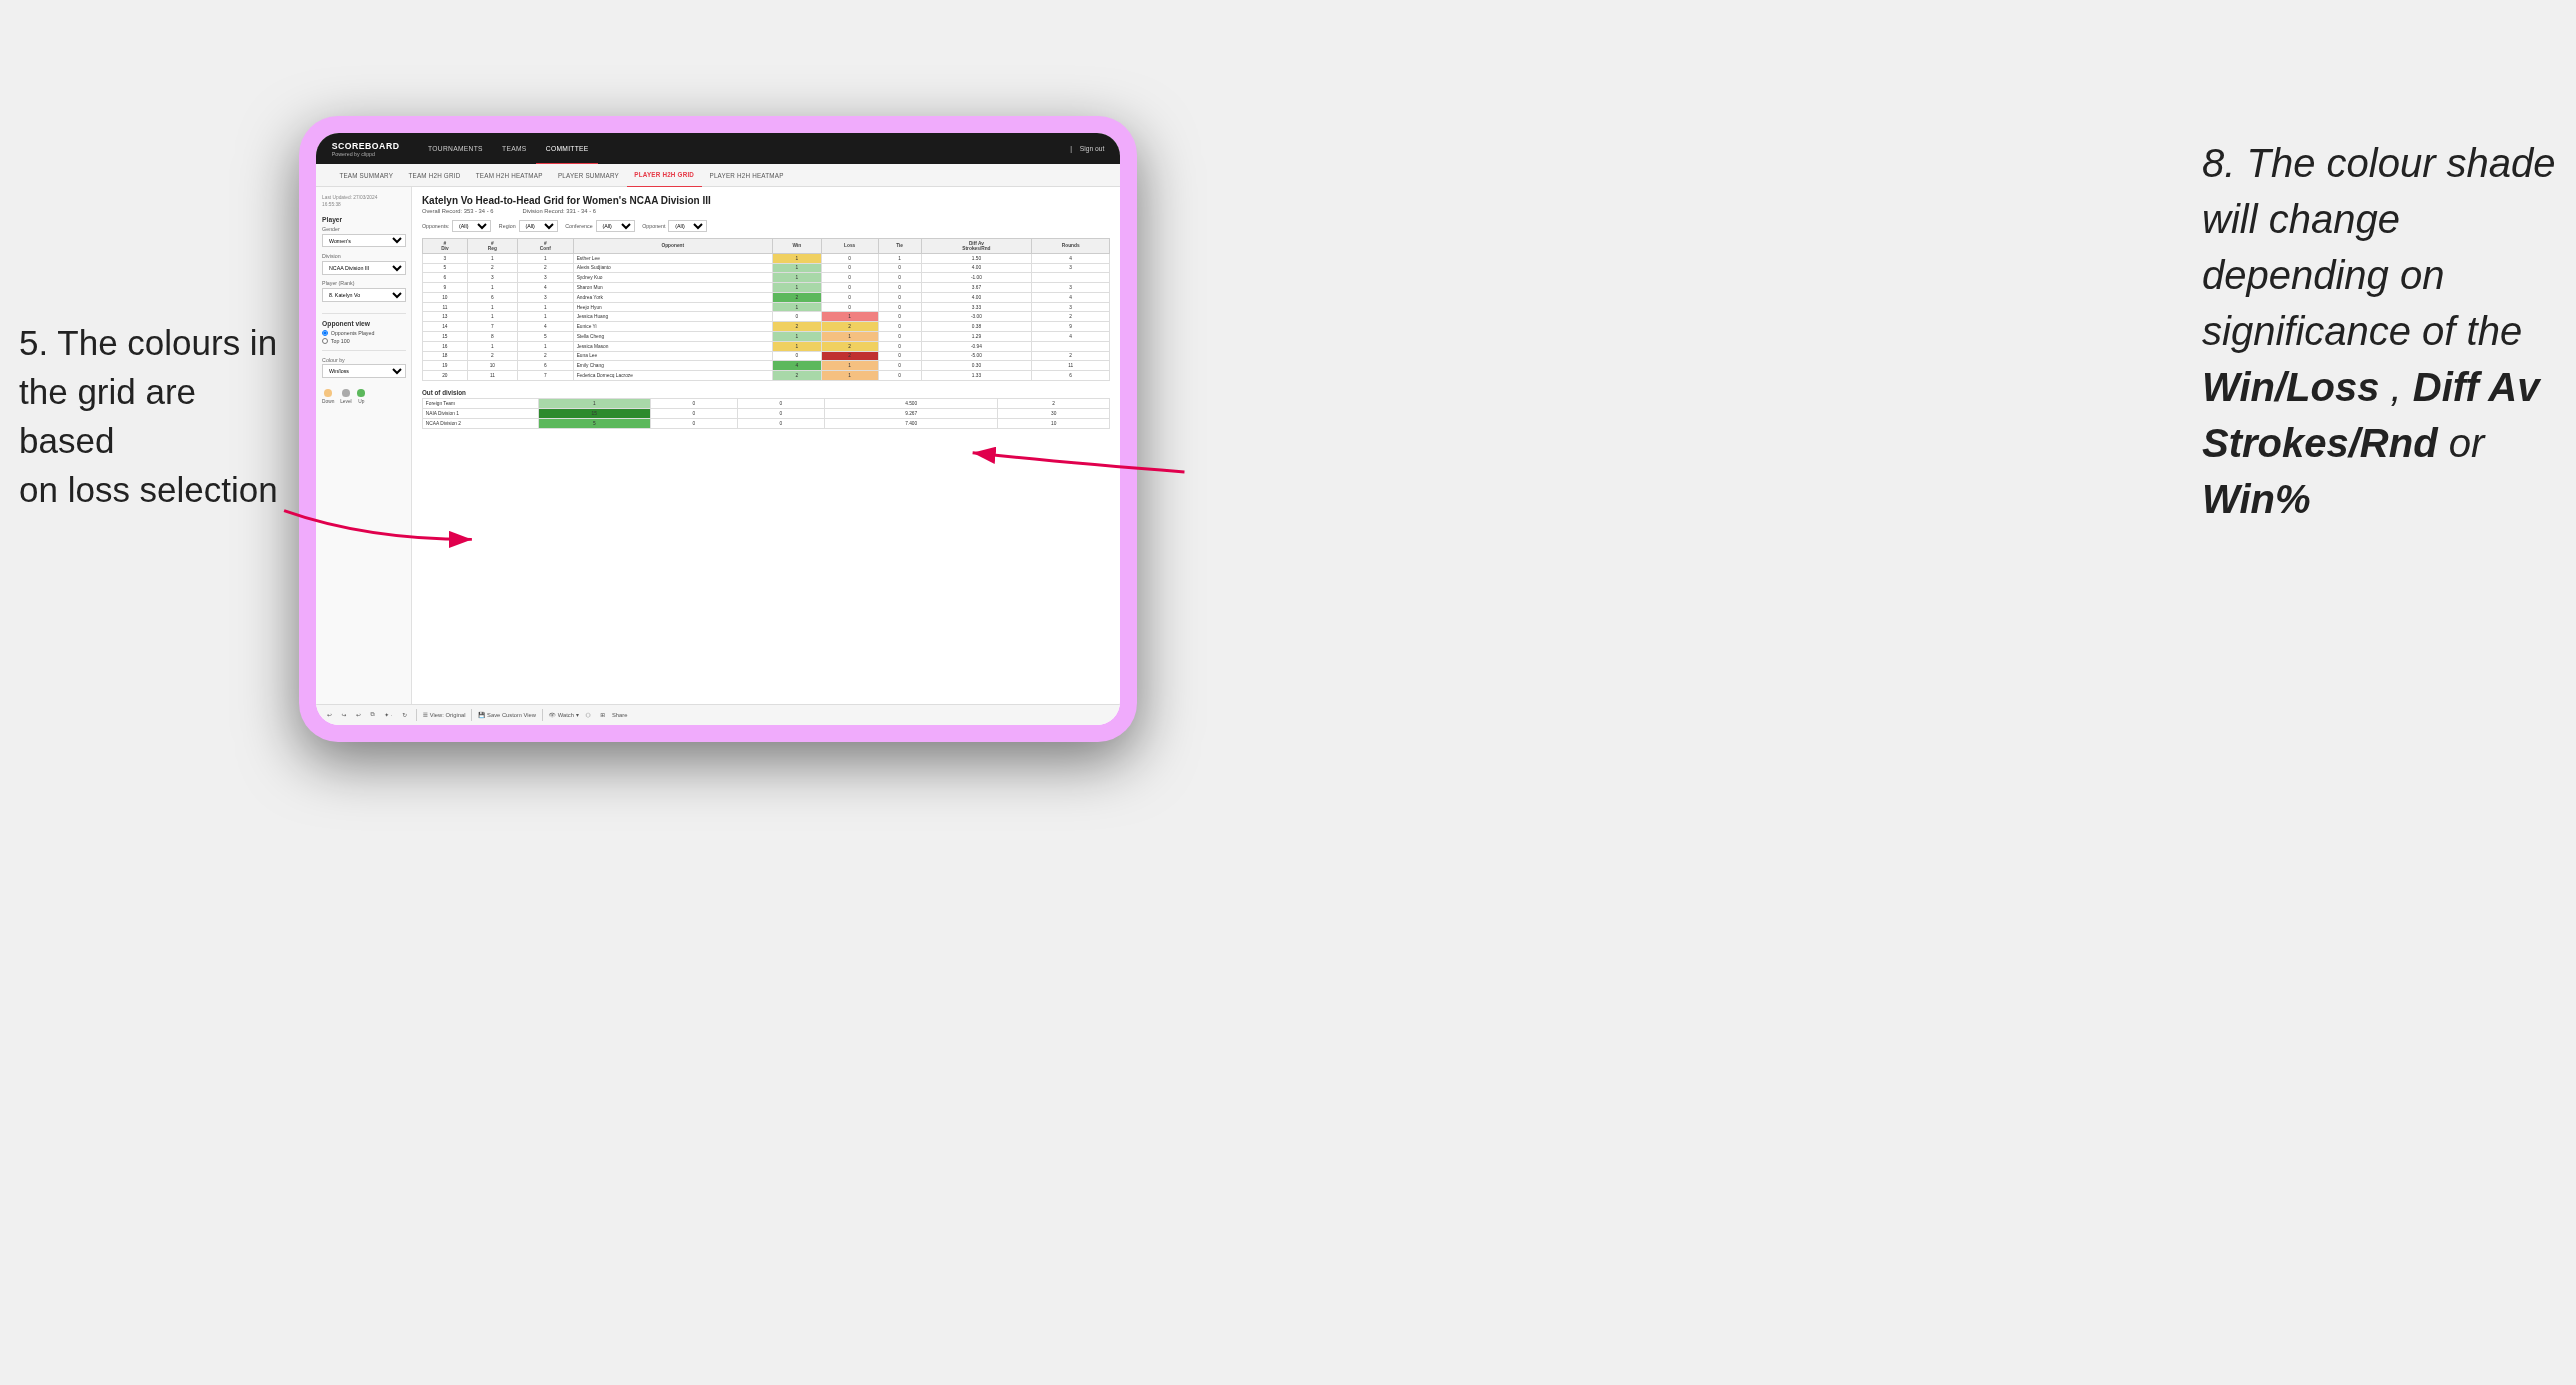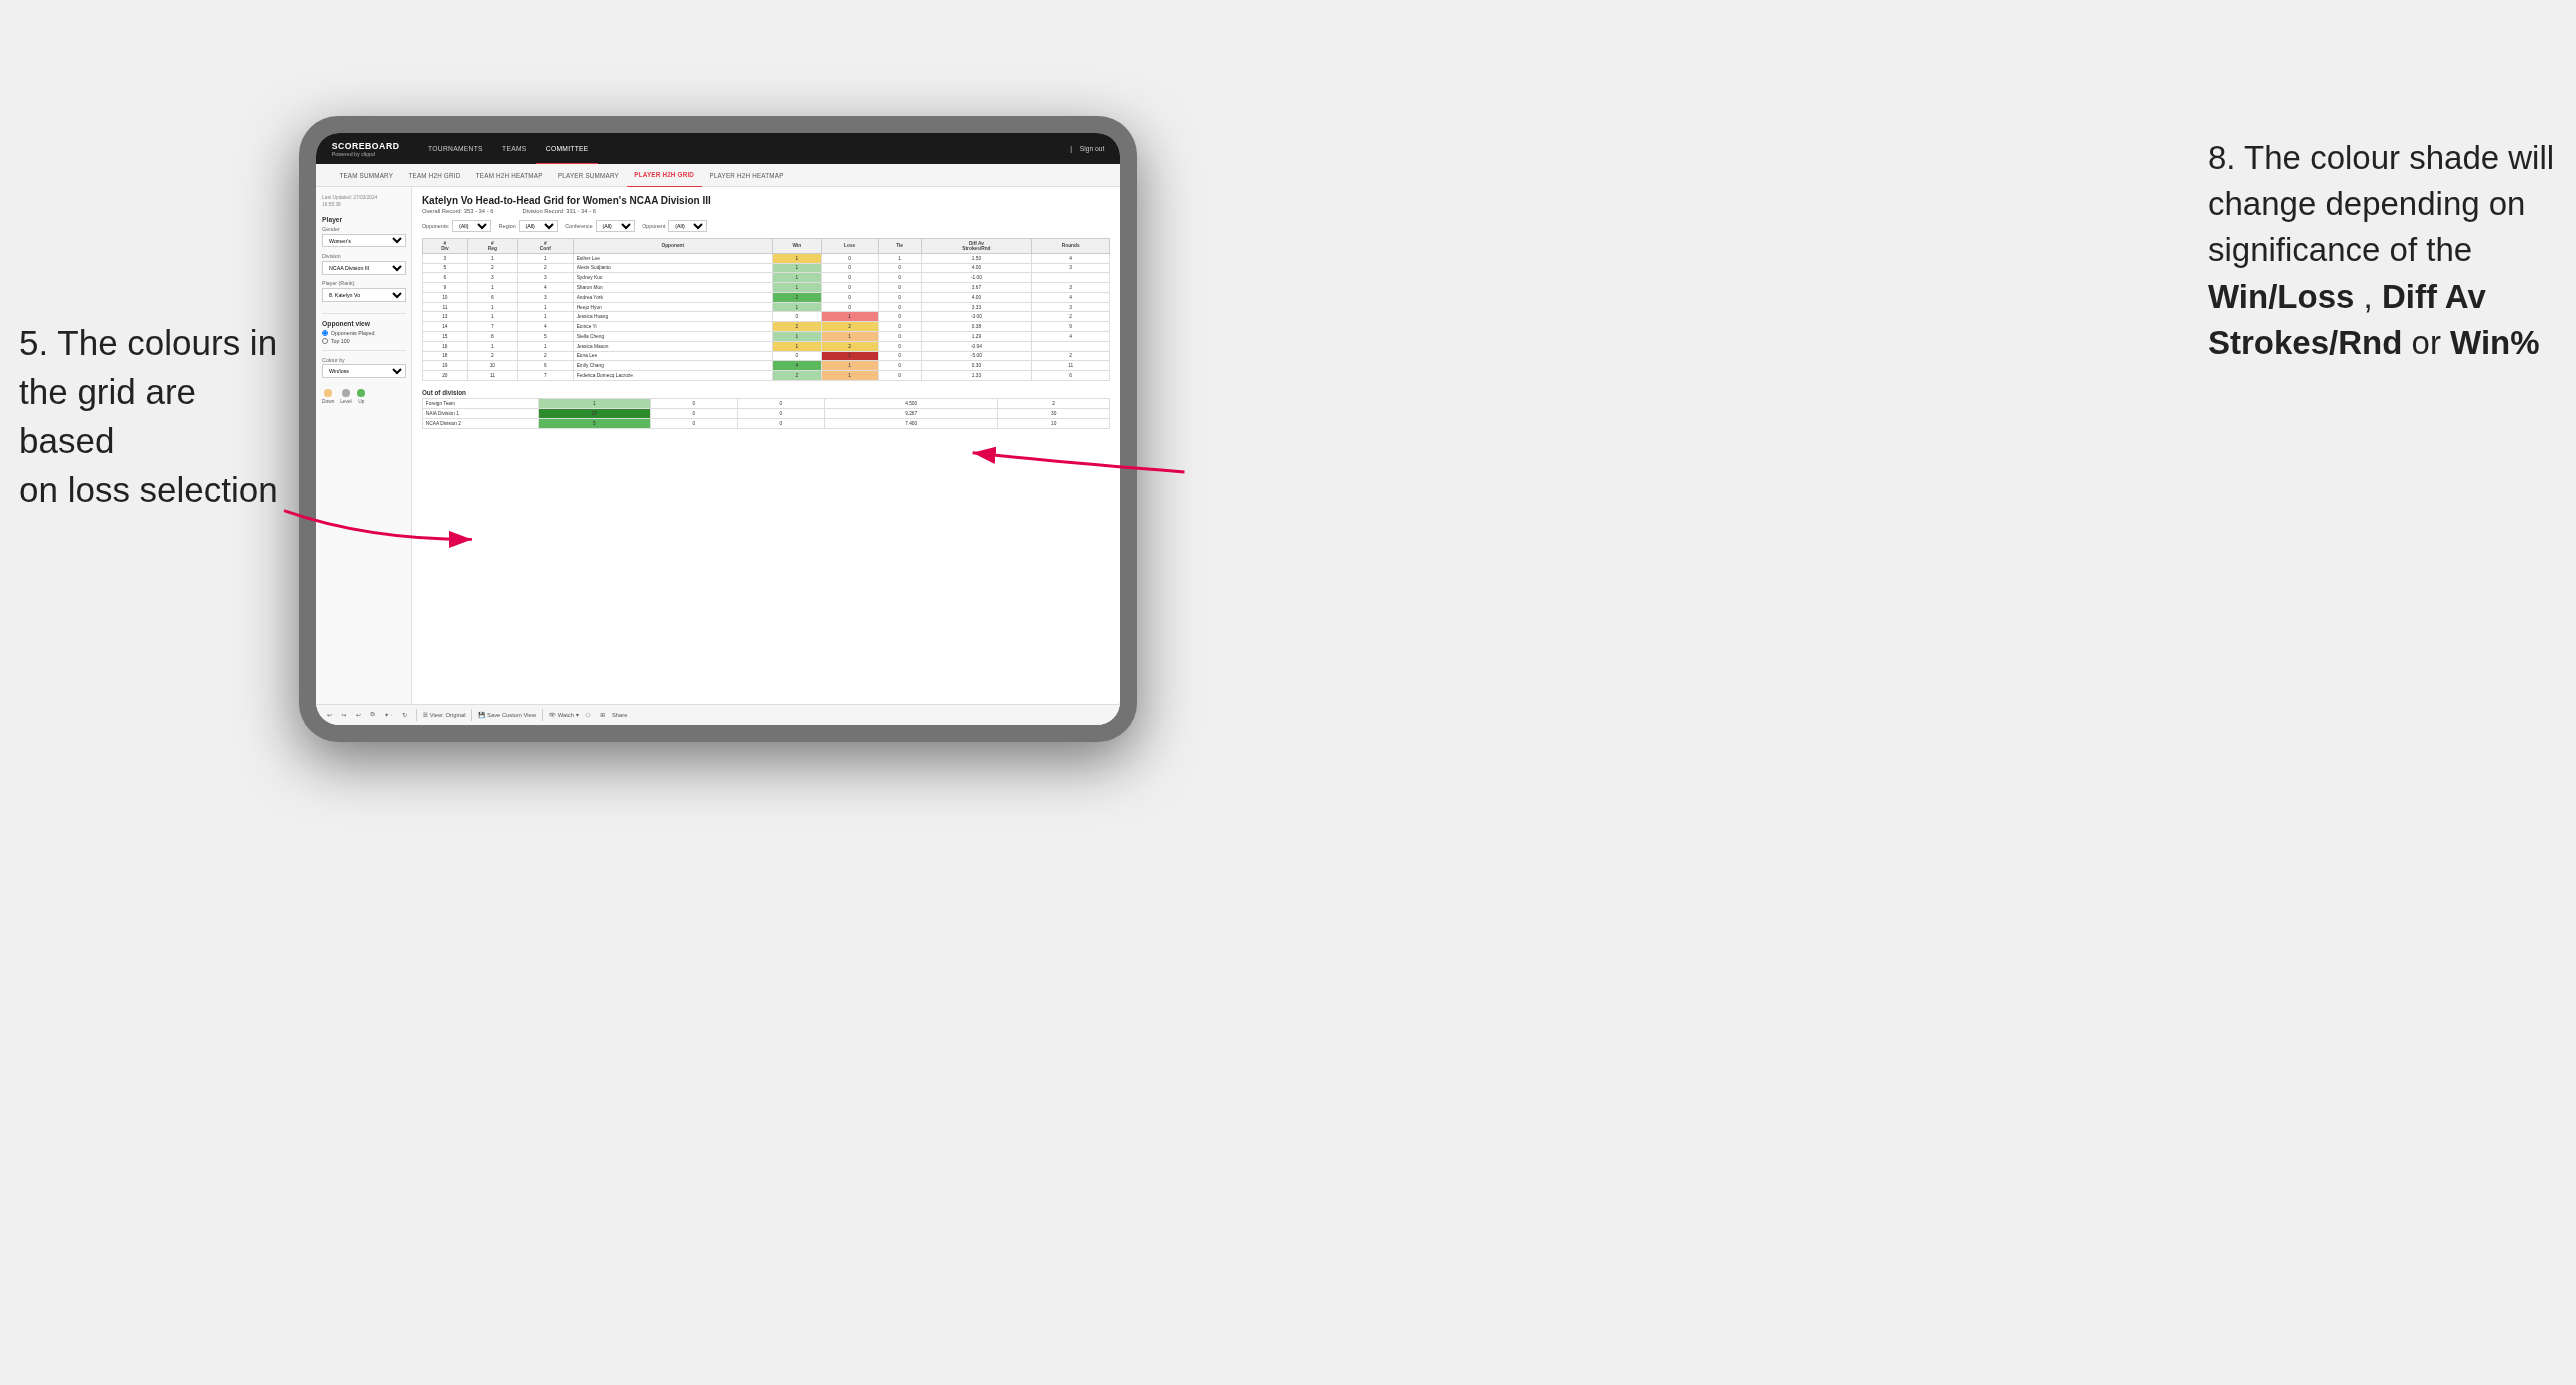--- a/index.html
+++ b/index.html
@@ -12,21 +12,21 @@
       overflow: hidden;
     }
 
     
     .tablet {
       position: absolute;
       left: 299px;
       top: 116px;
       width: 838px;
       height: 626px;
-      background: #737373;
+      background: #f0abfc;
       border-radius: 39px;
       box-shadow: 0 19px 58px rgba(0,0,0,0.5);
       padding: 17.3px;
     }
 
     .tablet-screen {
       width: 100%;
       height: 100%;
       background: #fff;
       border-radius: 23px;
@@ -363,27 +363,28 @@
       top: 318px;
       font-size: 35px;
       font-weight: normal;
       color: #222;
       line-height: 1.4;
       max-width: 270px;
     }
 
     .annotation-right {
       position: absolute;
-      right: 2px;
+      right: 8px;
       top: 135px;
-      font-size: 33px;
+      font-size: 40px;
       font-weight: normal;
       color: #222;
       line-height: 1.4;
       max-width: 366px;
+      font-style: italic;
     }
 
     .annotation-right .bold-text {
       font-weight: 900;
     }
 
     
     .arrows-layer {
       position: absolute;
       top: 0;

